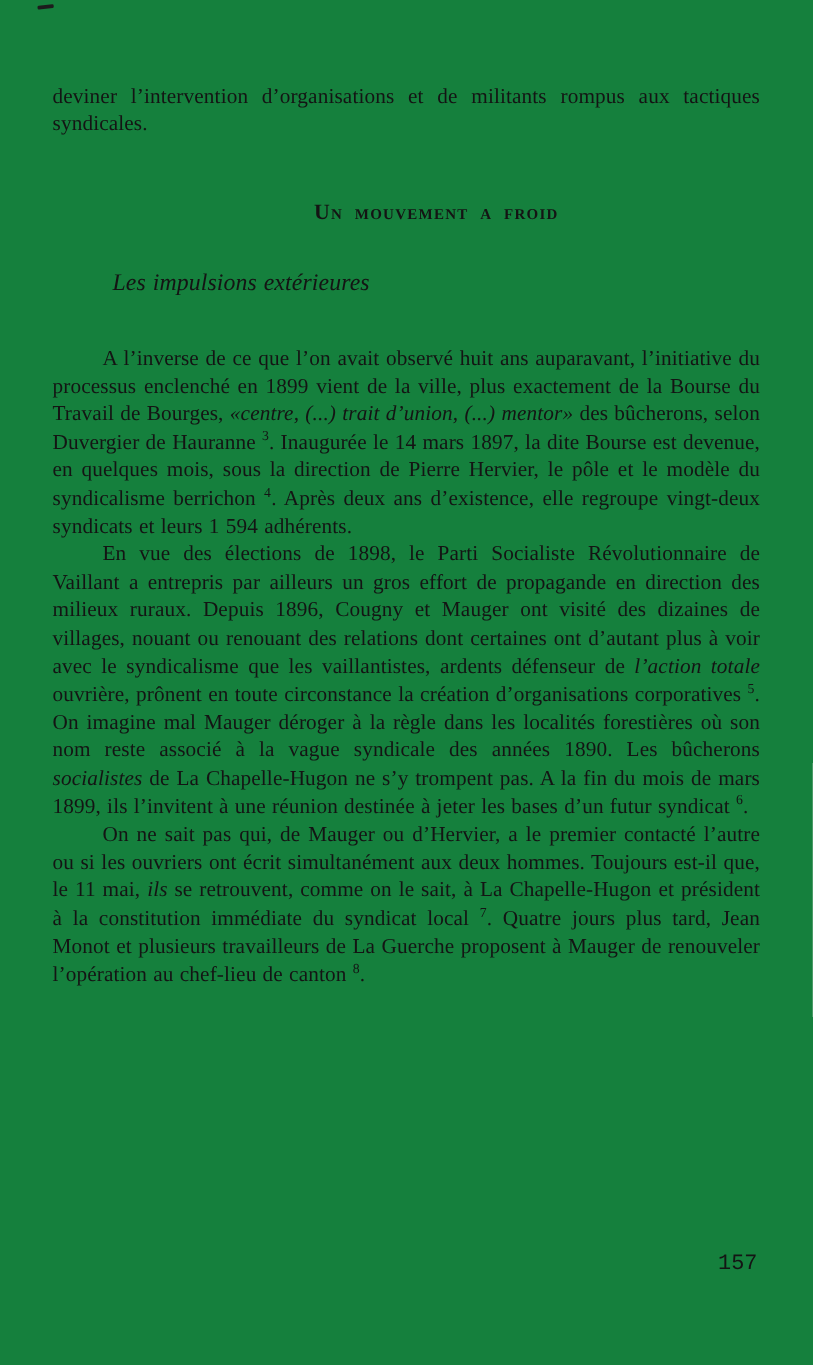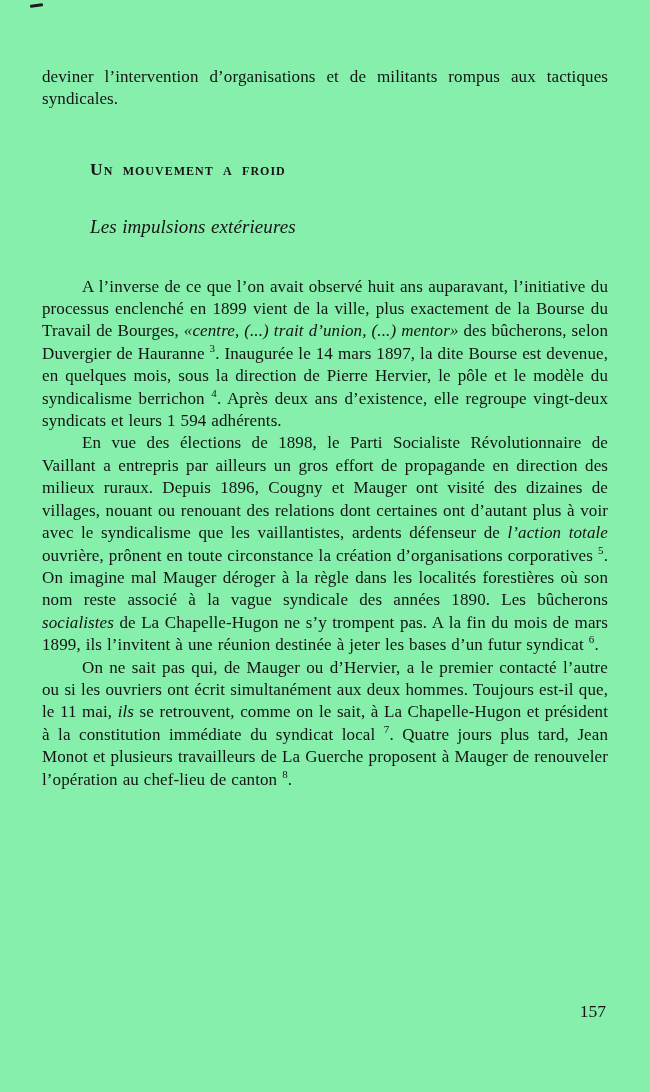--- a/index.html
+++ b/index.html
@@ -7,21 +7,21 @@
   body {
     width: 650px;
     height: 1092px;
     background: #e9e9e6;
     font-family: "Liberation Serif", "DejaVu Serif", serif;
   }
   .page {
     position: relative;
     width: 650px;
     height: 1092px;
-    background: #86efac;
+    background: #15803d;
     overflow: hidden;
     color: #141414;
   }
   .scan-mark {
     position: absolute;
     left: 30px;
     top: 4px;
     width: 13px;
     height: 3px;
     background: #1c1c1c;
@@ -45,40 +45,41 @@
   }
   .continuation { text-indent: 0; }
   .para.first-body { margin-top: 37px; }
   .section-heading {
     font-size: 17.5px;
     font-weight: 700;
     font-variant: small-caps;
     letter-spacing: 1px;
     word-spacing: 4px;
     margin: 47px 0 0 48px;
-    text-align: left;
+    text-align: center;
   }
   .subsection-heading {
     font-size: 19px;
     font-style: italic;
     font-weight: 400;
     margin: 36px 0 0 48px;
     text-align: left;
   }
   sup {
     font-size: 11px;
     line-height: 0;
     vertical-align: super;
   }
   .page-number {
     position: absolute;
     top: 1001px;
     right: 44px;
     font-size: 17.5px;
     color: #141414;
+    font-family: Liberation Mono, monospace;
   }
 </style>
 </head>
 <body>
 
 <div class="page">
 
   <div class="scan-mark"></div>
 
   <div class="text-block">

